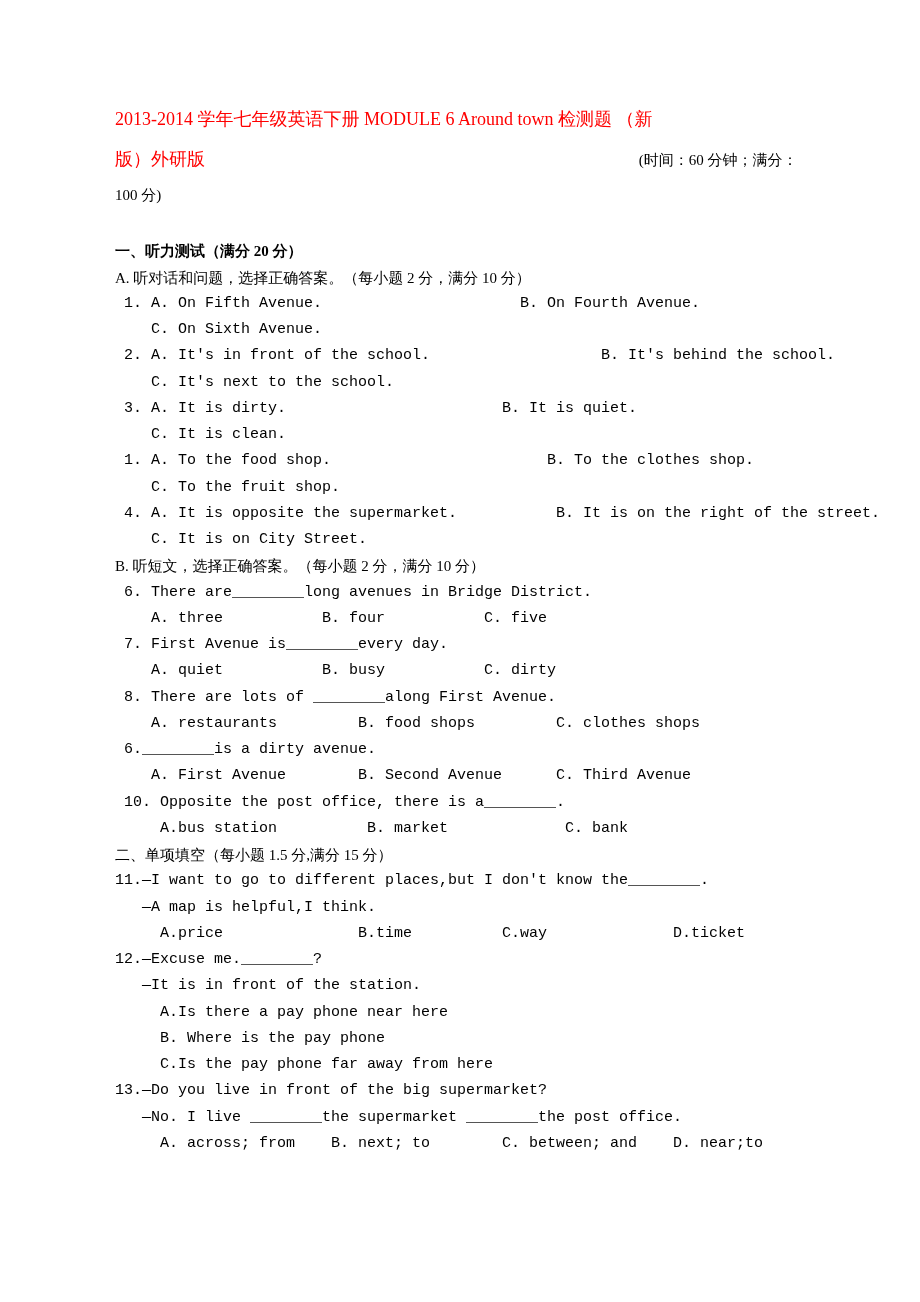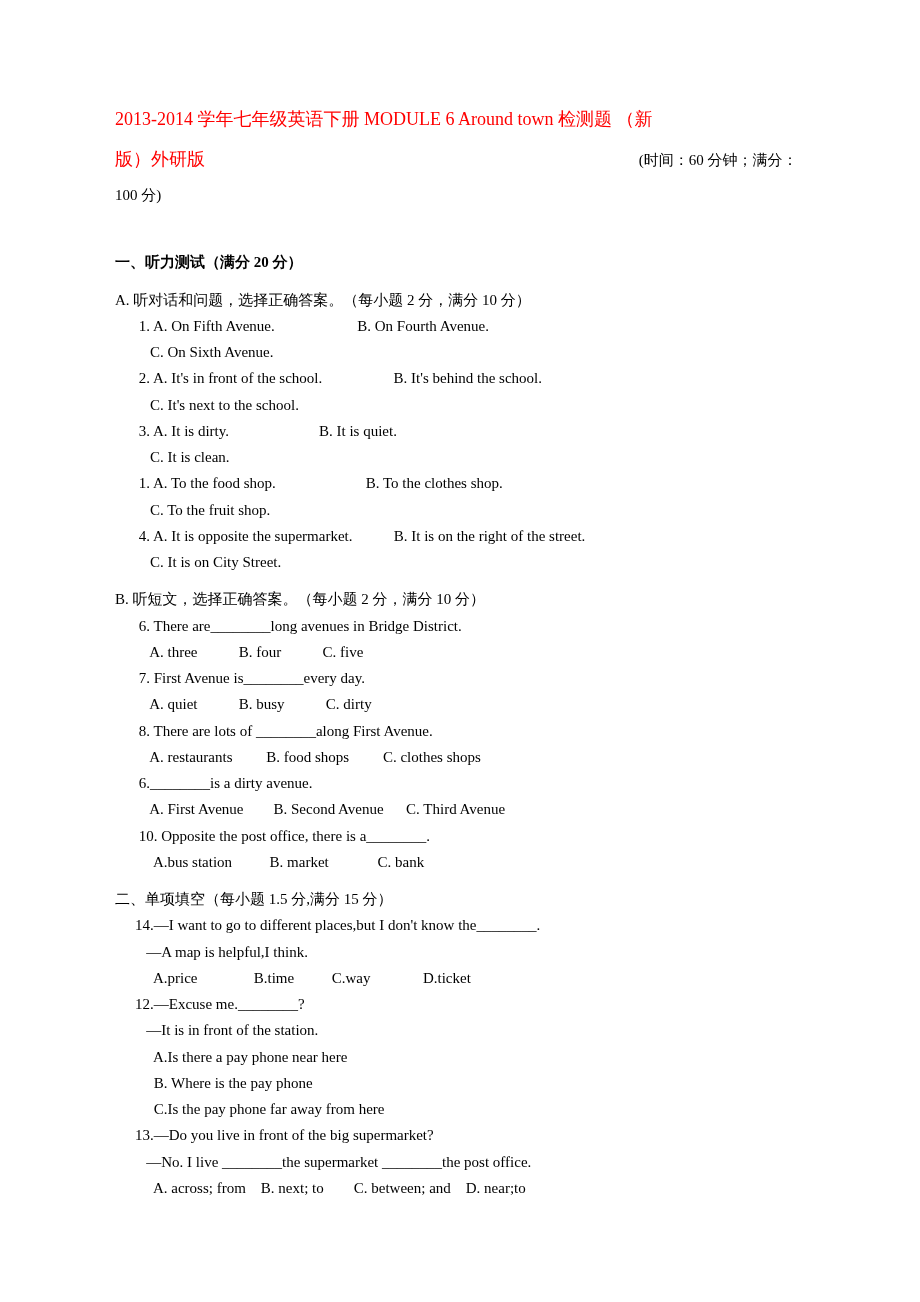--- a/index.html
+++ b/index.html
@@ -23,26 +23,24 @@
     line-height: 2.2;
   }
   .meta {
     display: inline;
   }
   .bold {
     font-weight: bold;
   }
   .q-line {
     white-space: pre;
-    font-family: Liberation Serif, serif;
-    margin-left: 20px;
+    font-family: Liberation Mono, monospace;
   }
   .q-line-cn {
     font-family: "SimSun", "宋体", serif;
-    margin-top: 11px;
   }
 </style>
 </head>
 <body>
 
 <div>
 
   <div class="title-line">
     <span class="title-red">2013-2014 学年七年级英语下册 MODULE 6 Around town 检测题 （新</span>
   </div>
@@ -75,21 +73,21 @@
   <div class="q-line">    A. quiet           B. busy           C. dirty</div>
   <div class="q-line"> 8. There are lots of ________along First Avenue.</div>
   <div class="q-line">    A. restaurants         B. food shops         C. clothes shops</div>
   <div class="q-line"> 6.________is a dirty avenue.</div>
   <div class="q-line">    A. First Avenue        B. Second Avenue      C. Third Avenue</div>
   <div class="q-line"> 10. Opposite the post office, there is a________.</div>
   <div class="q-line">     A.bus station          B. market             C. bank</div>
 
   <div class="q-line-cn">二、单项填空（每小题 1.5 分,满分 15 分）</div>
 
-  <div class="q-line">14.—I want to go to different places,but I don't know the________.</div>
+  <div class="q-line">11.—I want to go to different places,but I don't know the________.</div>
   <div class="q-line">   —A map is helpful,I think.</div>
   <div class="q-line">     A.price               B.time          C.way              D.ticket</div>
 
   <div class="q-line">12.—Excuse me.________?</div>
   <div class="q-line">   —It is in front of the station.</div>
   <div class="q-line">     A.Is there a pay phone near here</div>
   <div class="q-line">     B. Where is the pay phone</div>
   <div class="q-line">     C.Is the pay phone far away from here</div>
 
   <div class="q-line">13.—Do you live in front of the big supermarket?</div>

